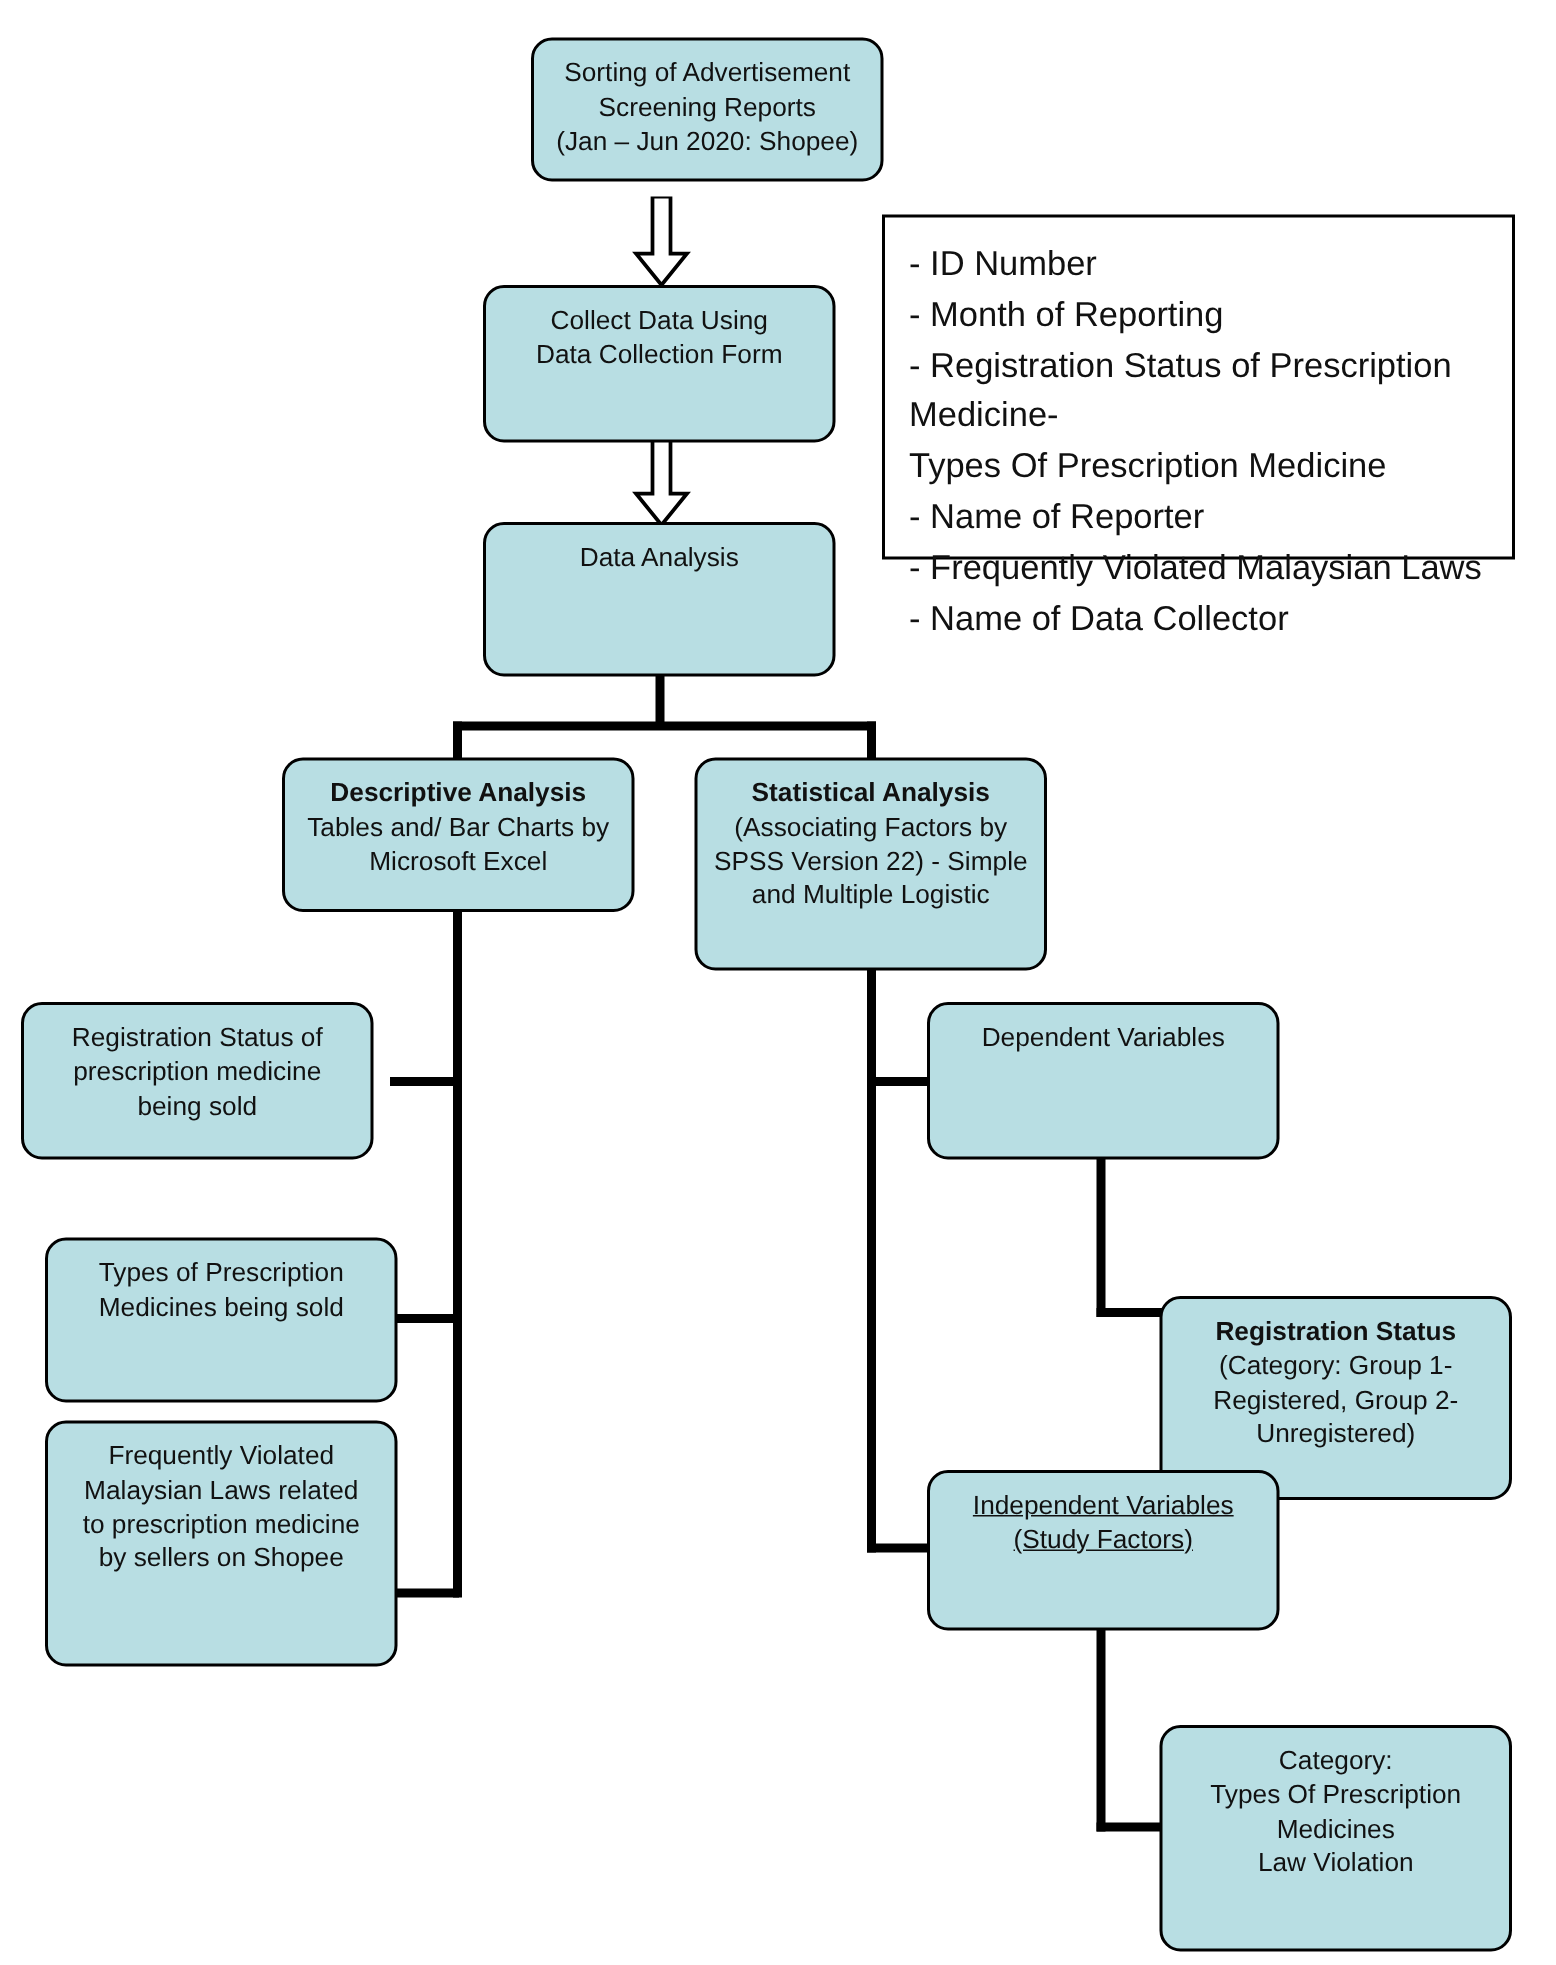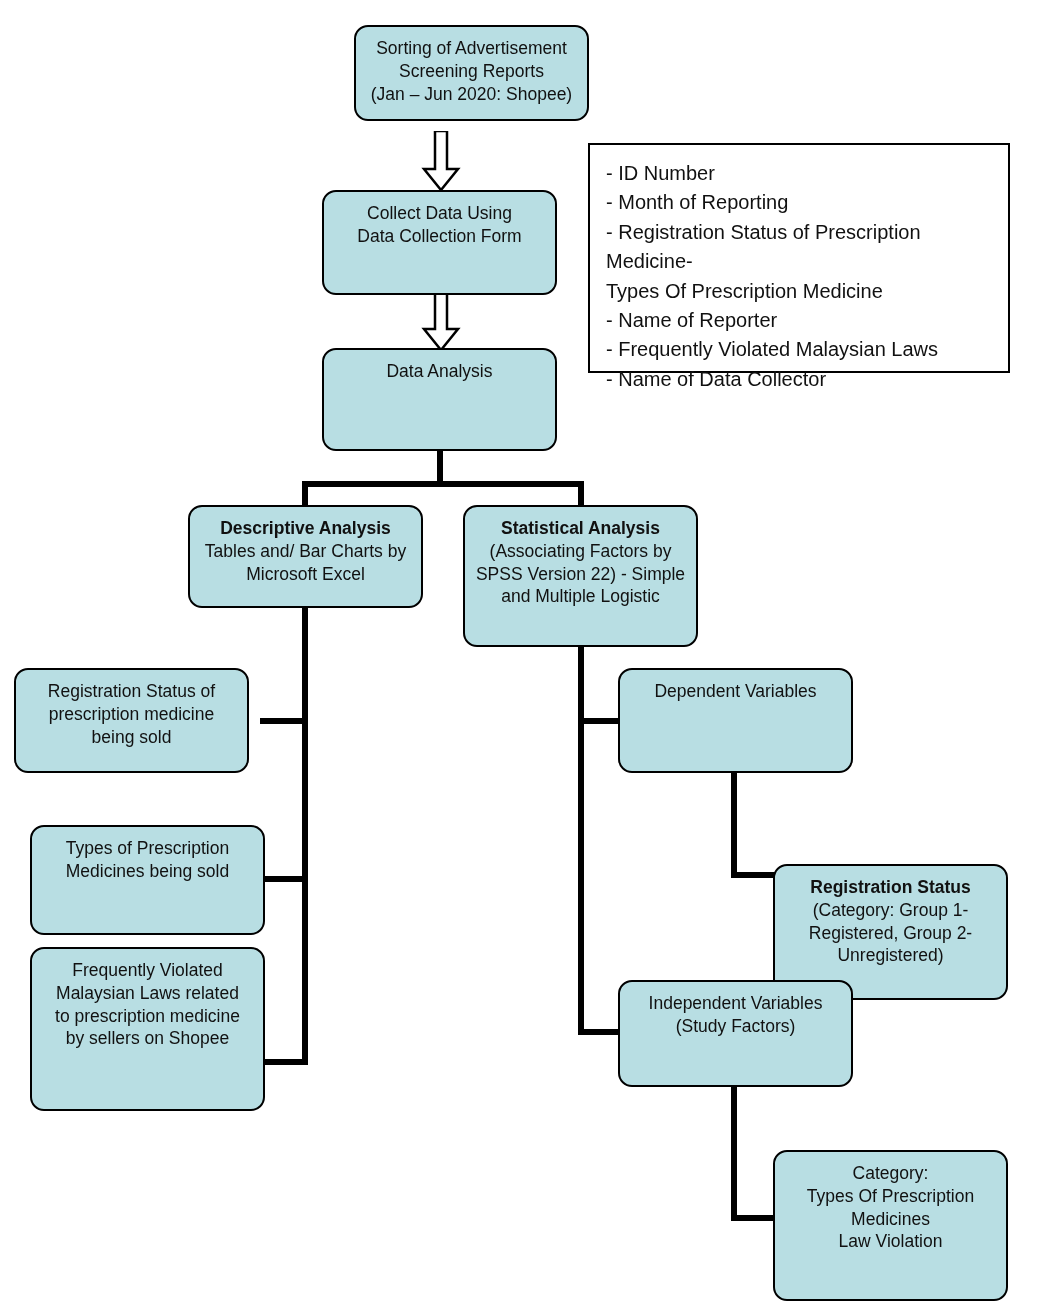--- a/index.html
+++ b/index.html
@@ -41,21 +41,21 @@
   .node .ln { display: block; width: 100%; }
   .node .ln.b { font-weight: bold; }
 
   
   .notebox {
     position: absolute;
     box-sizing: border-box;
     background: #ffffff;
     border: 2.5px solid #000000;
     border-radius: 0;
-    font-size: 20px;
+    font-size: 23px;
     line-height: 1.47;
     color: #111111;
     padding: 14px 16px;
     text-align: left;
     z-index: 3;
   }
   .notebox .ln { display: block; white-space: pre; }
   .notebox .ln.split { display: flex; justify-content: flex-start; padding-right: 86px; }
 
   
@@ -165,21 +165,21 @@
     <span class="ln">Dependent Variables</span>
   </div>
 
   <div class="node" style="left:773px; top:828px; width:235px; height:136px;margin-top:36px;">
     <span class="ln b">Registration Status</span>
     <span class="ln">(Category: Group 1-</span>
     <span class="ln">Registered, Group 2-</span>
     <span class="ln">Unregistered)</span>
   </div>
 
-  <div class="node" style="left:618px; top:980px; width:235px; height:107px;">
+  <div class="node" style="left:618px; top:980px; width:235px; height:107px;text-decoration:underline;">
     <span class="ln">Independent Variables</span>
     <span class="ln">(Study Factors)</span>
   </div>
 
   <div class="node" style="left:773px; top:1150px; width:235px; height:151px;">
     <span class="ln">Category:</span>
     <span class="ln">Types Of Prescription</span>
     <span class="ln">Medicines</span>
     <span class="ln">Law Violation</span>
   </div>

